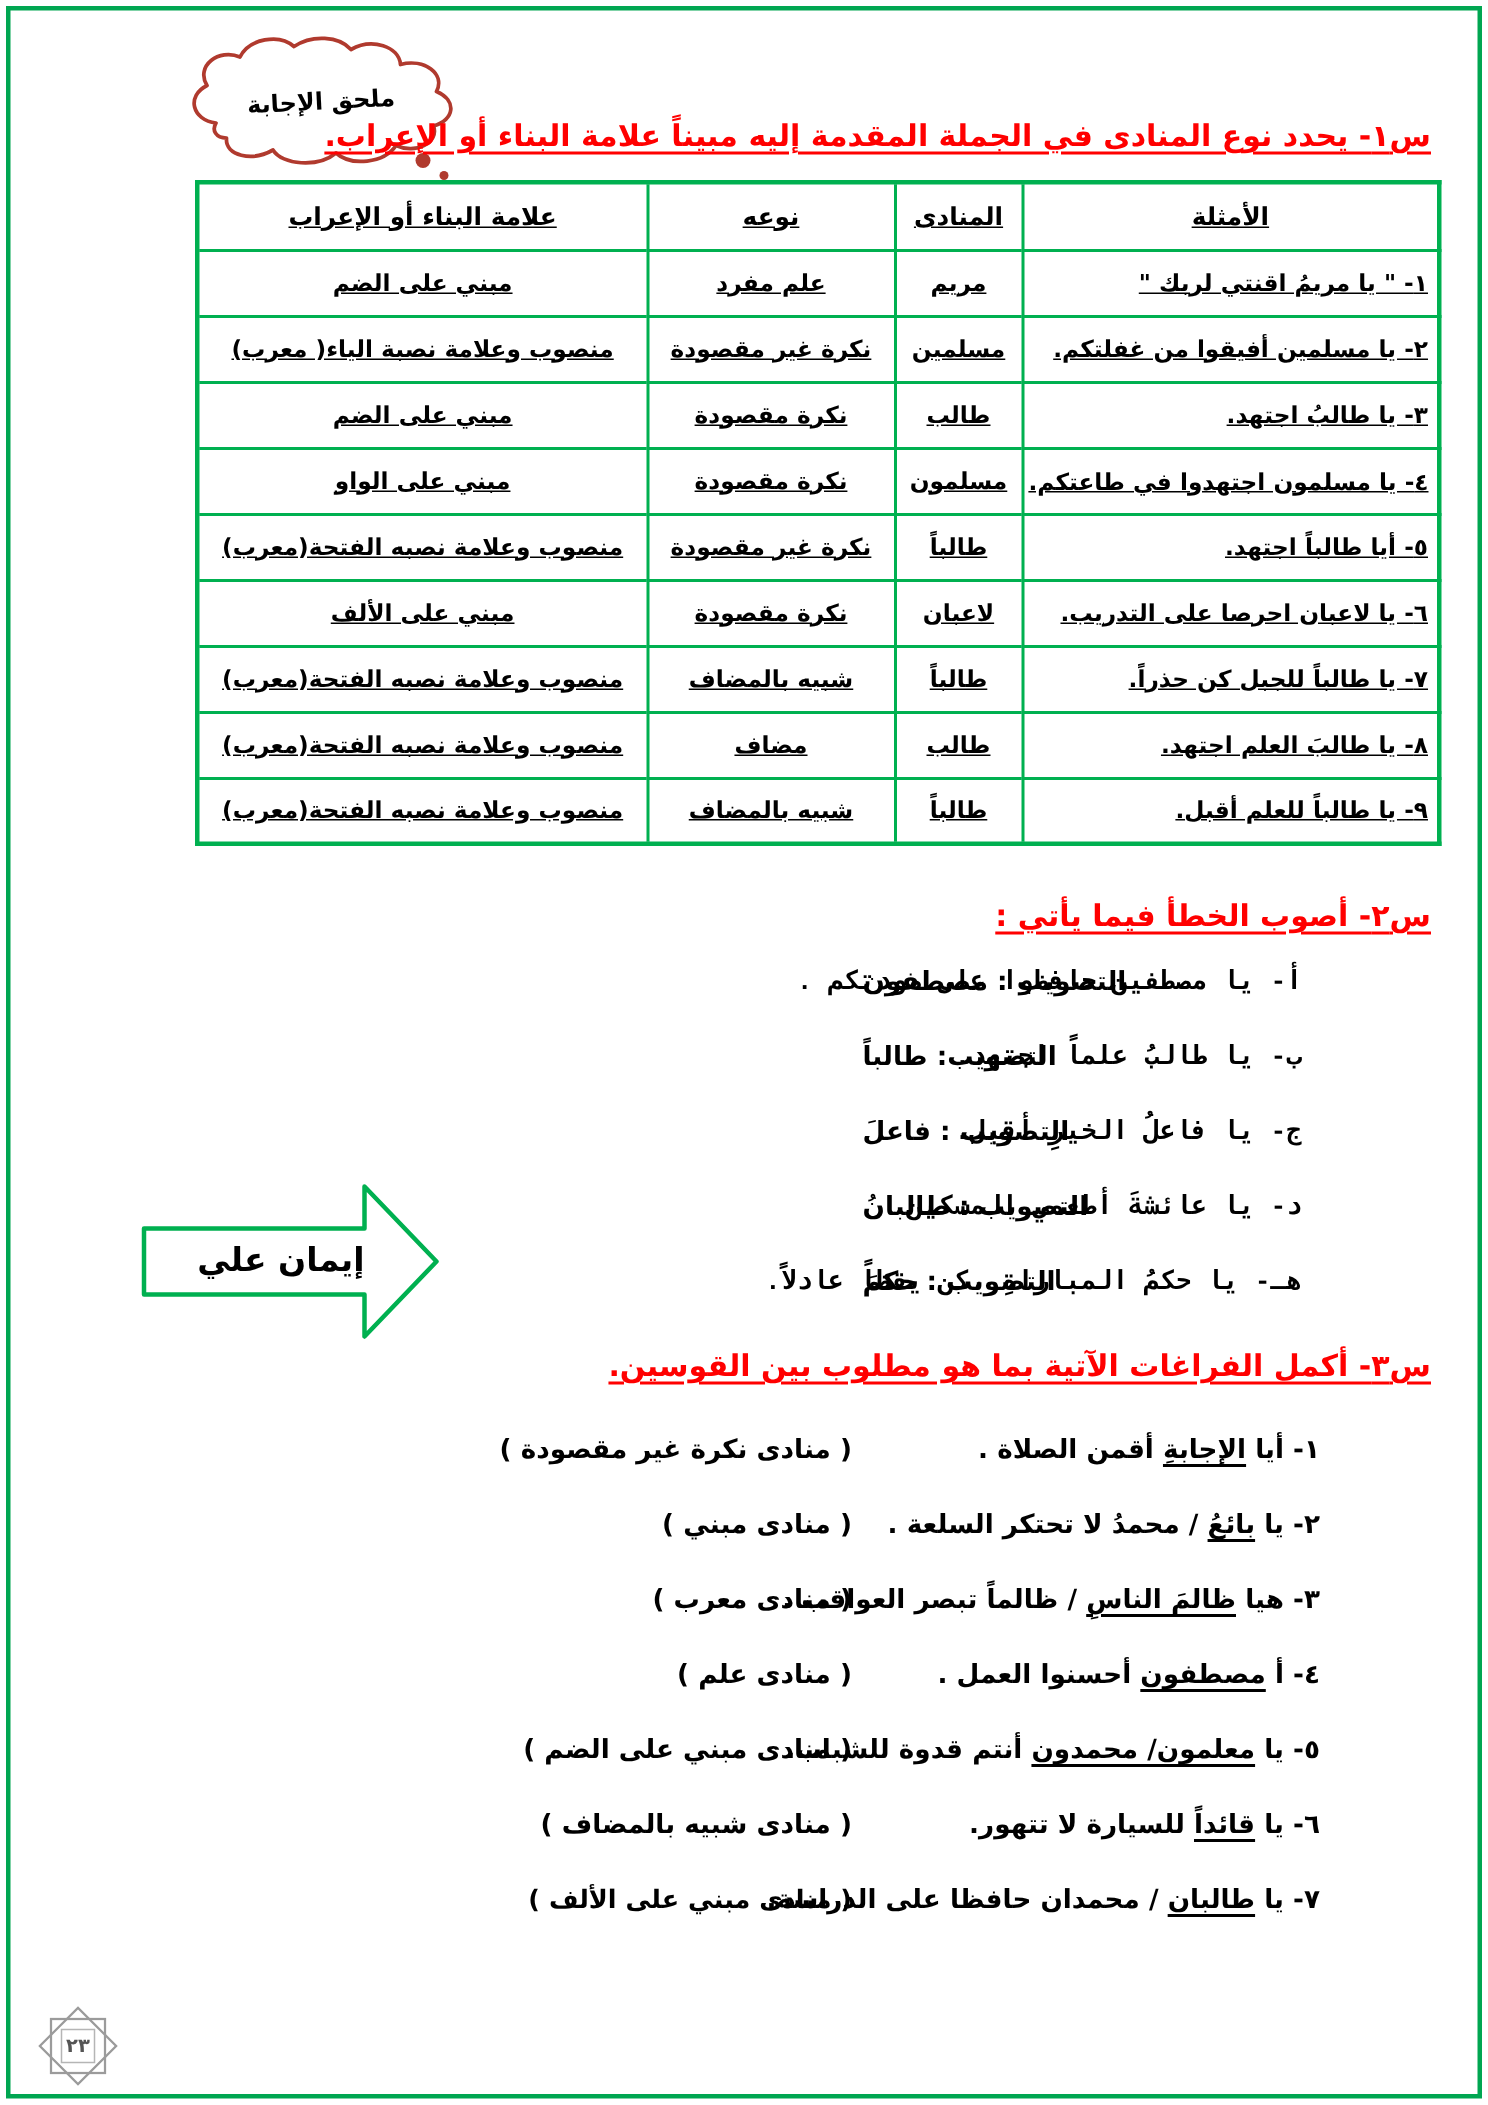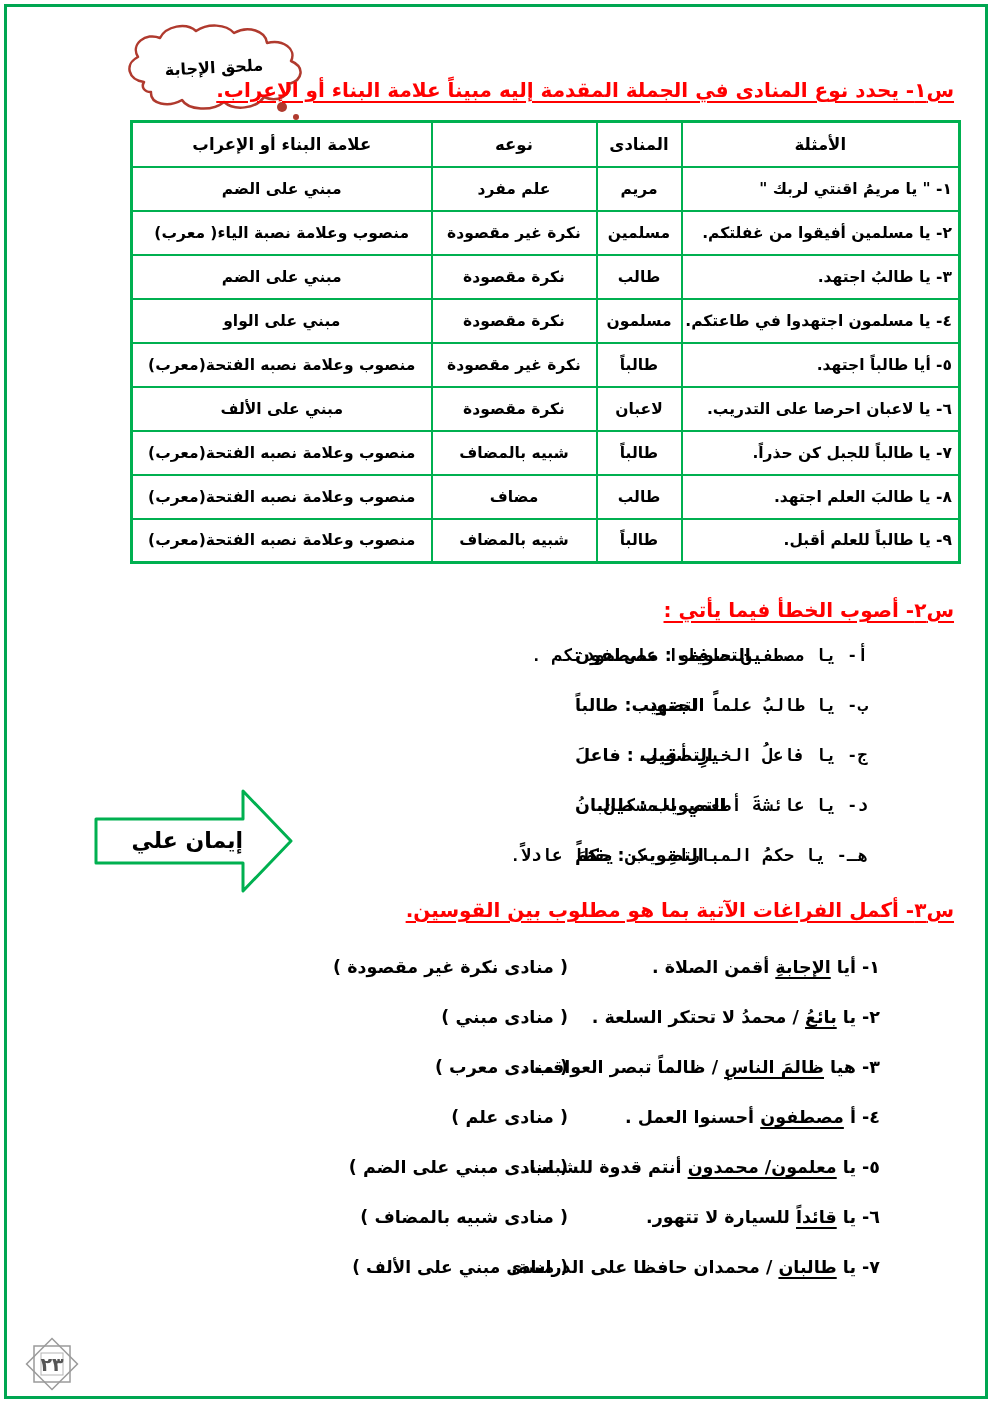--- a/index.html
+++ b/index.html
@@ -20,21 +20,21 @@
   .sec-title { position:absolute; color:#ff0000; font-size:20px; white-space:nowrap;
     text-decoration:underline; text-underline-offset:4px;text-align:right; }
   #title1 { top:78px;  right:38px; }
   #title2 { top:598px; right:38px; }
   #title3 { top:898px; right:38px; }
 
   
   table.voc-table { position:absolute; top:120px; left:130px; width:828px;
     border-collapse:collapse; table-layout:fixed; border:3px solid #00B050; }
   .voc-table th, .voc-table td { border:2.5px solid #00B050; white-space:nowrap;
-    overflow:hidden; padding:0 6px; }
+    overflow:hidden; padding:0 6px;text-decoration:underline; }
   .voc-table th { height:45px; font-size:16.5px; text-align:center; }
   .voc-table td { height:44px; font-size:15.5px; }
   .w-ex { width:278px; } .w-voc { width:85px; } .w-type { width:165px; } .w-mark { width:300px; }
   .c-right { text-align:right; } .c-center { text-align:center;margin-top:10px; }
 
   
   .s2 { position:absolute; top:630px; left:0; right:0; }
   .s2-row { position:relative; height:50px; font-size:17.5px; }
   .s2-sentence { position:absolute; right:124px; top:50%; transform:translateY(-50%); white-space:nowrap;font-family:Liberation Mono, monospace; }
   .s2-correction { position:absolute; left:575px; top:50%; transform:translateY(-50%); white-space:nowrap; }
@@ -48,21 +48,21 @@
   .s3 { position:absolute; top:942px; left:0; right:0; }
   .s3-row { position:relative; height:50px; font-size:17.5px; }
   .s3-sentence { position:absolute; right:112px; top:50%; transform:translateY(-50%); white-space:nowrap; }
   .s3-paren { position:absolute; right:424px; top:50%; transform:translateY(-50%); white-space:nowrap; }
   .paren-big { font-size:17px; }
   .blank { text-decoration:underline; text-underline-offset:4px; text-decoration-thickness:1.5px; }
 
   
   .ornament { position:absolute; left:24px; top:1336px; width:56px; height:56px; }
   .pnum { position:absolute; inset:0; display:flex; align-items:center; justify-content:center;
-    font-size:19px; color:#555; }
+    font-size:13px; color:#555; }
 </style>
 </head>
 <body>
 
 <div class="page">
   <div class="frame"></div>
 
   <div class="cloud">
     <svg width="202" height="102" viewBox="0 0 202 102">
       <path d="M30,60 C14,58 10,42 24,35 C16,22 32,10 46,16 C52,4 72,0 82,9 C94,1 112,2 120,11 C134,3 152,9 153,21 C169,17 183,27 177,39 C191,45 189,58 175,62 C179,73 163,81 150,75 C142,87 120,89 110,80 C98,90 74,88 68,78 C54,86 36,82 37,70 C30,70 27,65 30,60 Z" fill="#ffffff" stroke="#B03A2E" stroke-width="2.5" stroke-linejoin="round"></path>

